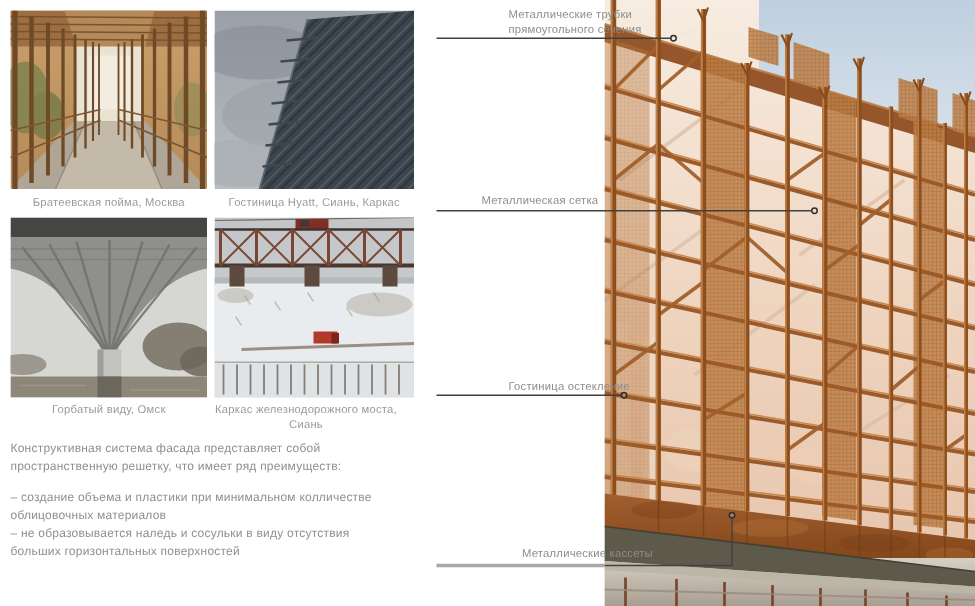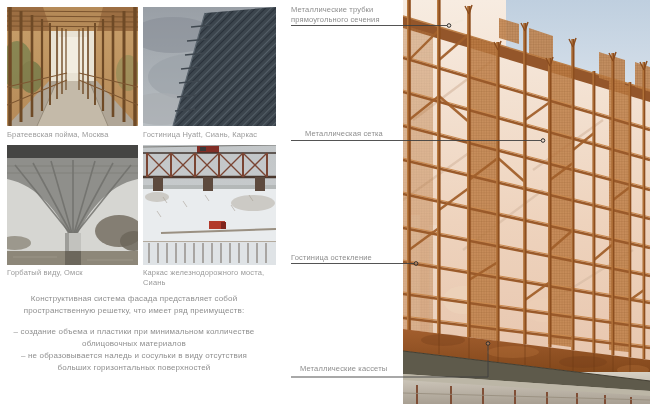--- a/index.html
+++ b/index.html
@@ -5,30 +5,32 @@
   html,body{margin:0;padding:0;background:#ffffff;}
   .canvas{
     position:relative;width:650px;height:404px;background:#ffffff;
     font-family:"Liberation Sans",sans-serif;overflow:hidden;
   }
   .ph{position:absolute;margin:0;padding:0;}
   .ph svg{display:block;}
   .cap{
     position:absolute;font-size:7.5px;line-height:9.5px;color:#9a9a9a;
     letter-spacing:.15px;
+    text-align:center;
   }
   .bodytext{
     position:absolute;left:7px;top:293px;width:254px;
-    font-size:8px;line-height:12px;color:#8f8f8f;letter-spacing:.15px;text-align:center;
+    font-size:8px;line-height:12px;color:#8f8f8f;letter-spacing:.15px;
   }
   .bodytext p{margin:0;}
   .bodytext p.intro{margin-bottom:9px;}
   .callout{
     position:absolute;font-size:7.5px;line-height:9.5px;color:#8d8d8d;
     letter-spacing:.15px;
+    margin-left:48px;
   }
   .overlay{position:absolute;left:0;top:0;pointer-events:none;}
 </style>
 </head>
 <body>
 
 <div class="canvas">
 
   <figure class="ph" style="left:7px;top:7px">
     <svg width="131" height="119" viewBox="0 0 131 119">
@@ -413,21 +415,21 @@
         <line x1="144" y1="392" x2="144" y2="404"></line>
           <line x1="174" y1="393" x2="174" y2="404"></line>
         <line x1="202" y1="395" x2="202" y2="404"></line>
           <line x1="228" y1="397" x2="228" y2="404"></line>
       </g>
       <line x1="0" y1="393" x2="247" y2="400" stroke="#968c7c" stroke-width="1.2" opacity="0.8"></line>
     </svg>
   </figure>
 
   <div class="callout" style="left:291px;top:5px;width:96px">Металлические трубки прямоугольного сечения</div>
-  <div class="callout" style="left:305px;top:129px;width:140px">Металлическая сетка</div>
+  <div class="callout" style="left:273px;top:129px;width:140px">Металлическая сетка</div>
   <div class="callout" style="left:291px;top:253px;width:140px">Гостиница остекление</div>
   <div class="callout" style="left:300px;top:364px;width:140px">Металлические кассеты</div>
 
   <svg class="overlay" width="650" height="404" viewBox="0 0 650 404">
     <g stroke="#404040" stroke-width="0.9" fill="none">
       <line x1="291" y1="25.5" x2="447" y2="25.5"></line>
       <line x1="291" y1="140.5" x2="541" y2="140.5"></line>
       <line x1="291" y1="263.5" x2="414" y2="263.5"></line>
       <path d="M403,377 L488,377 L488,346"></path>
     </g>

